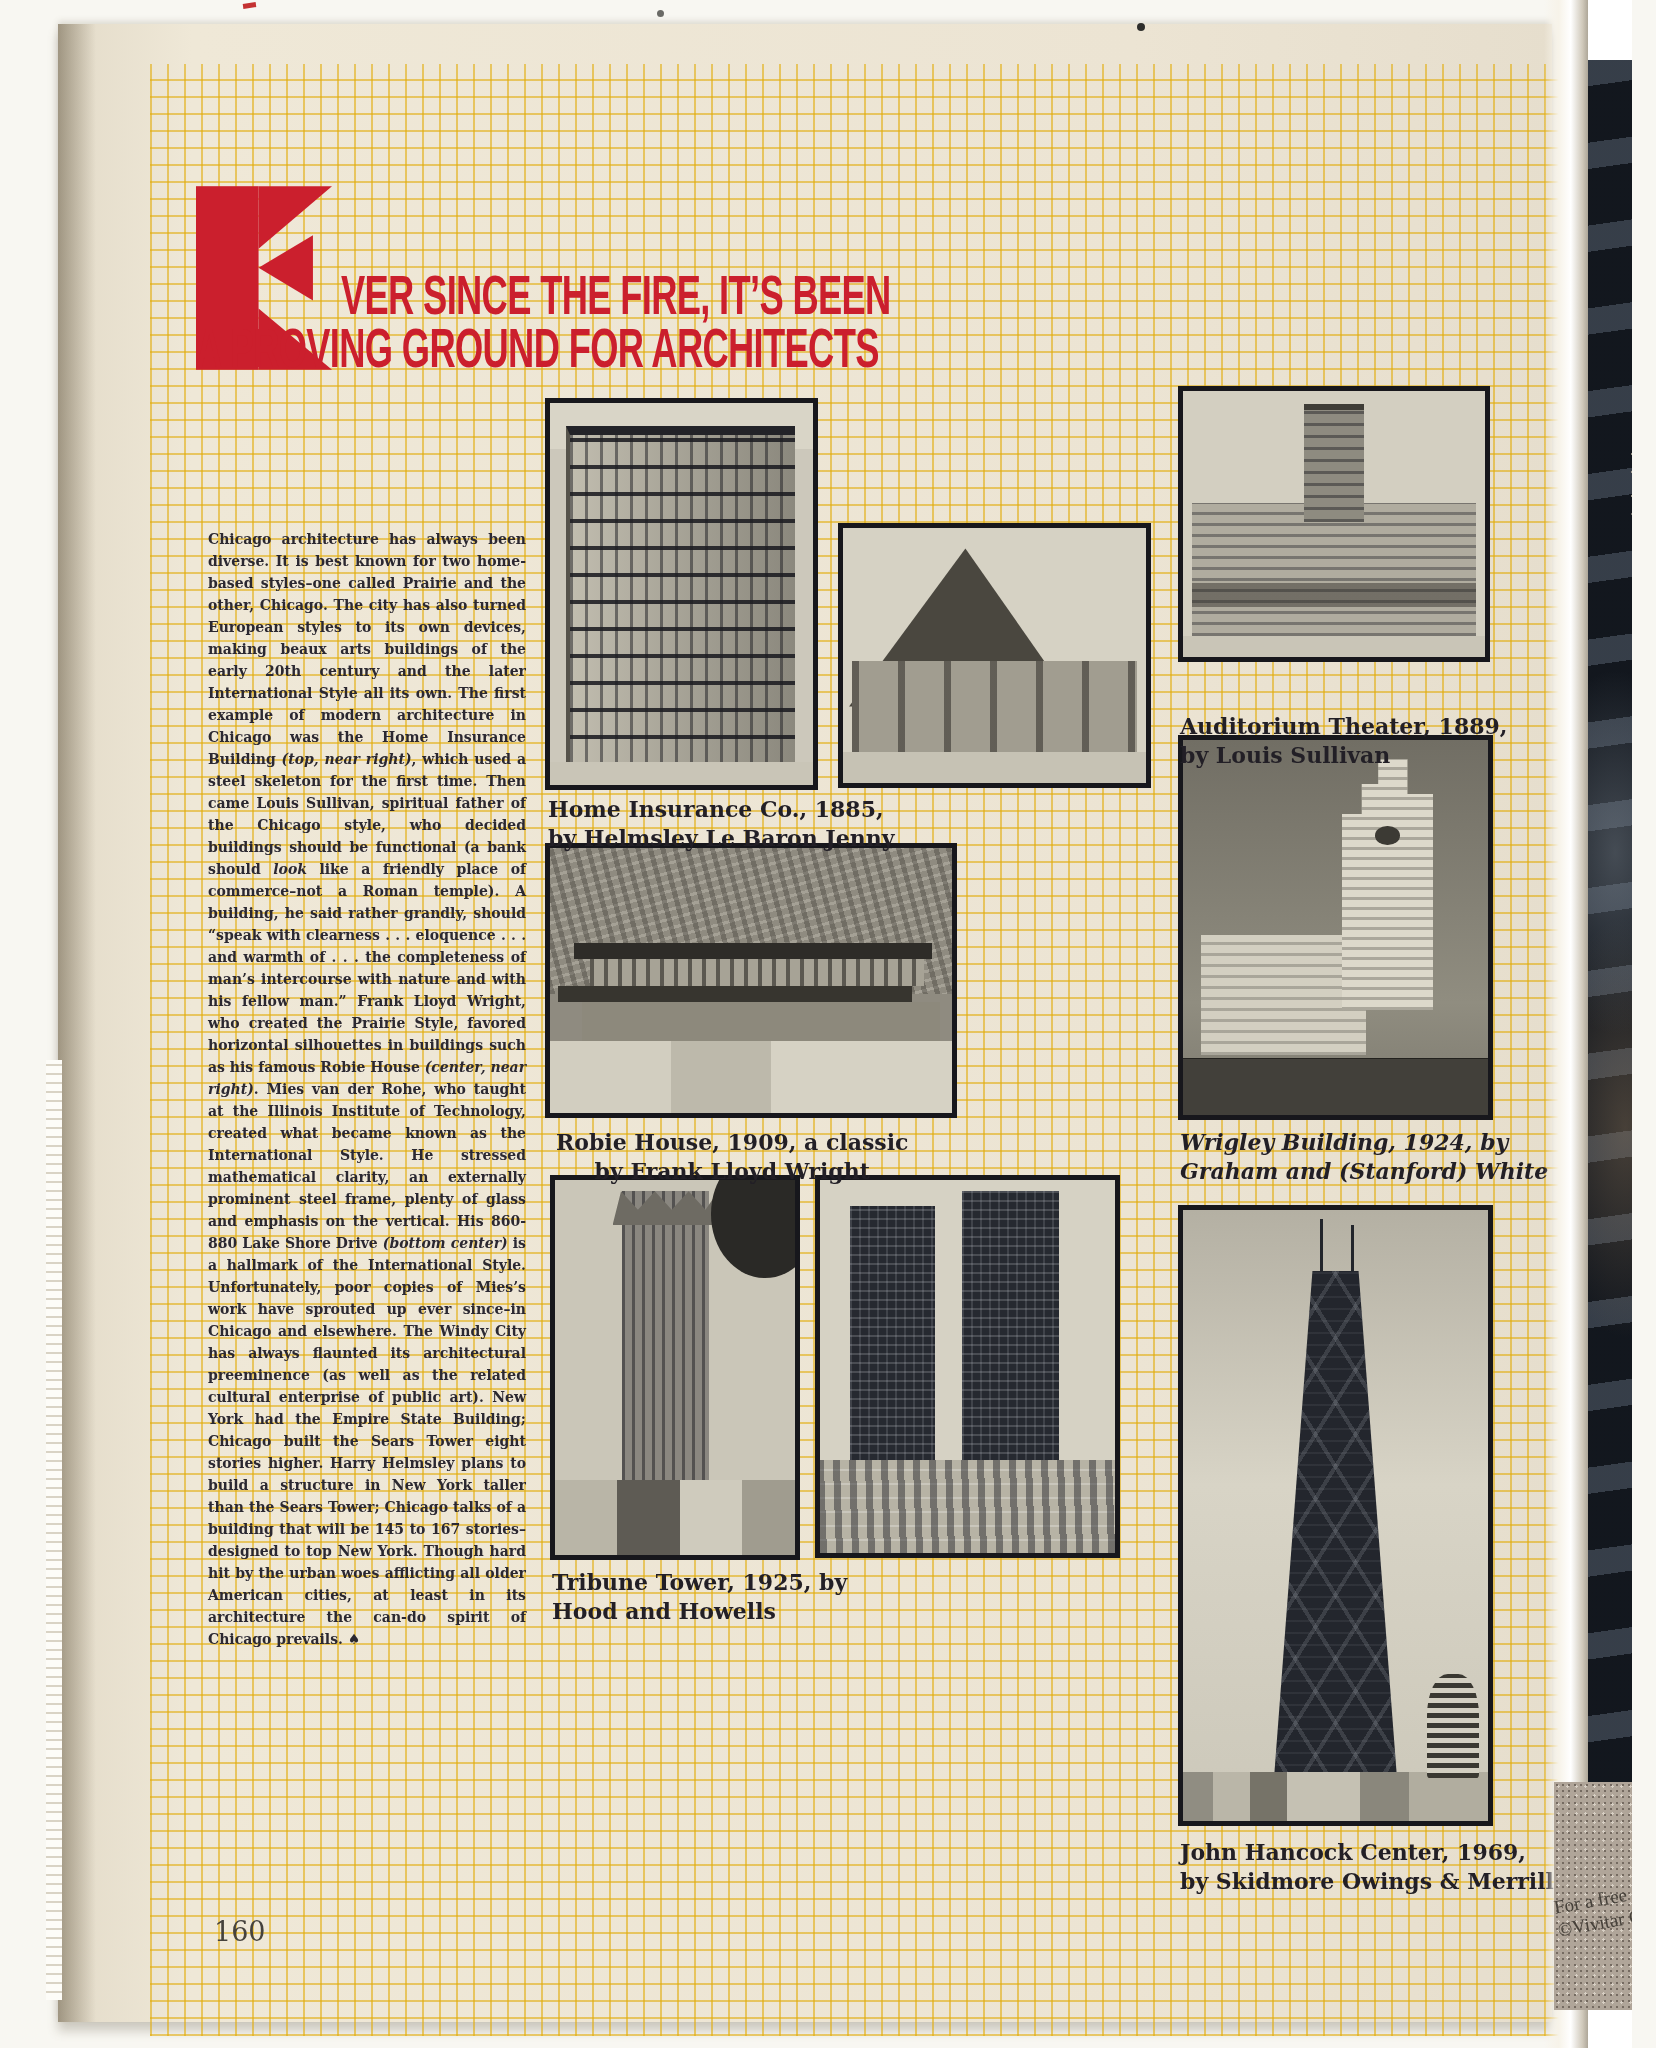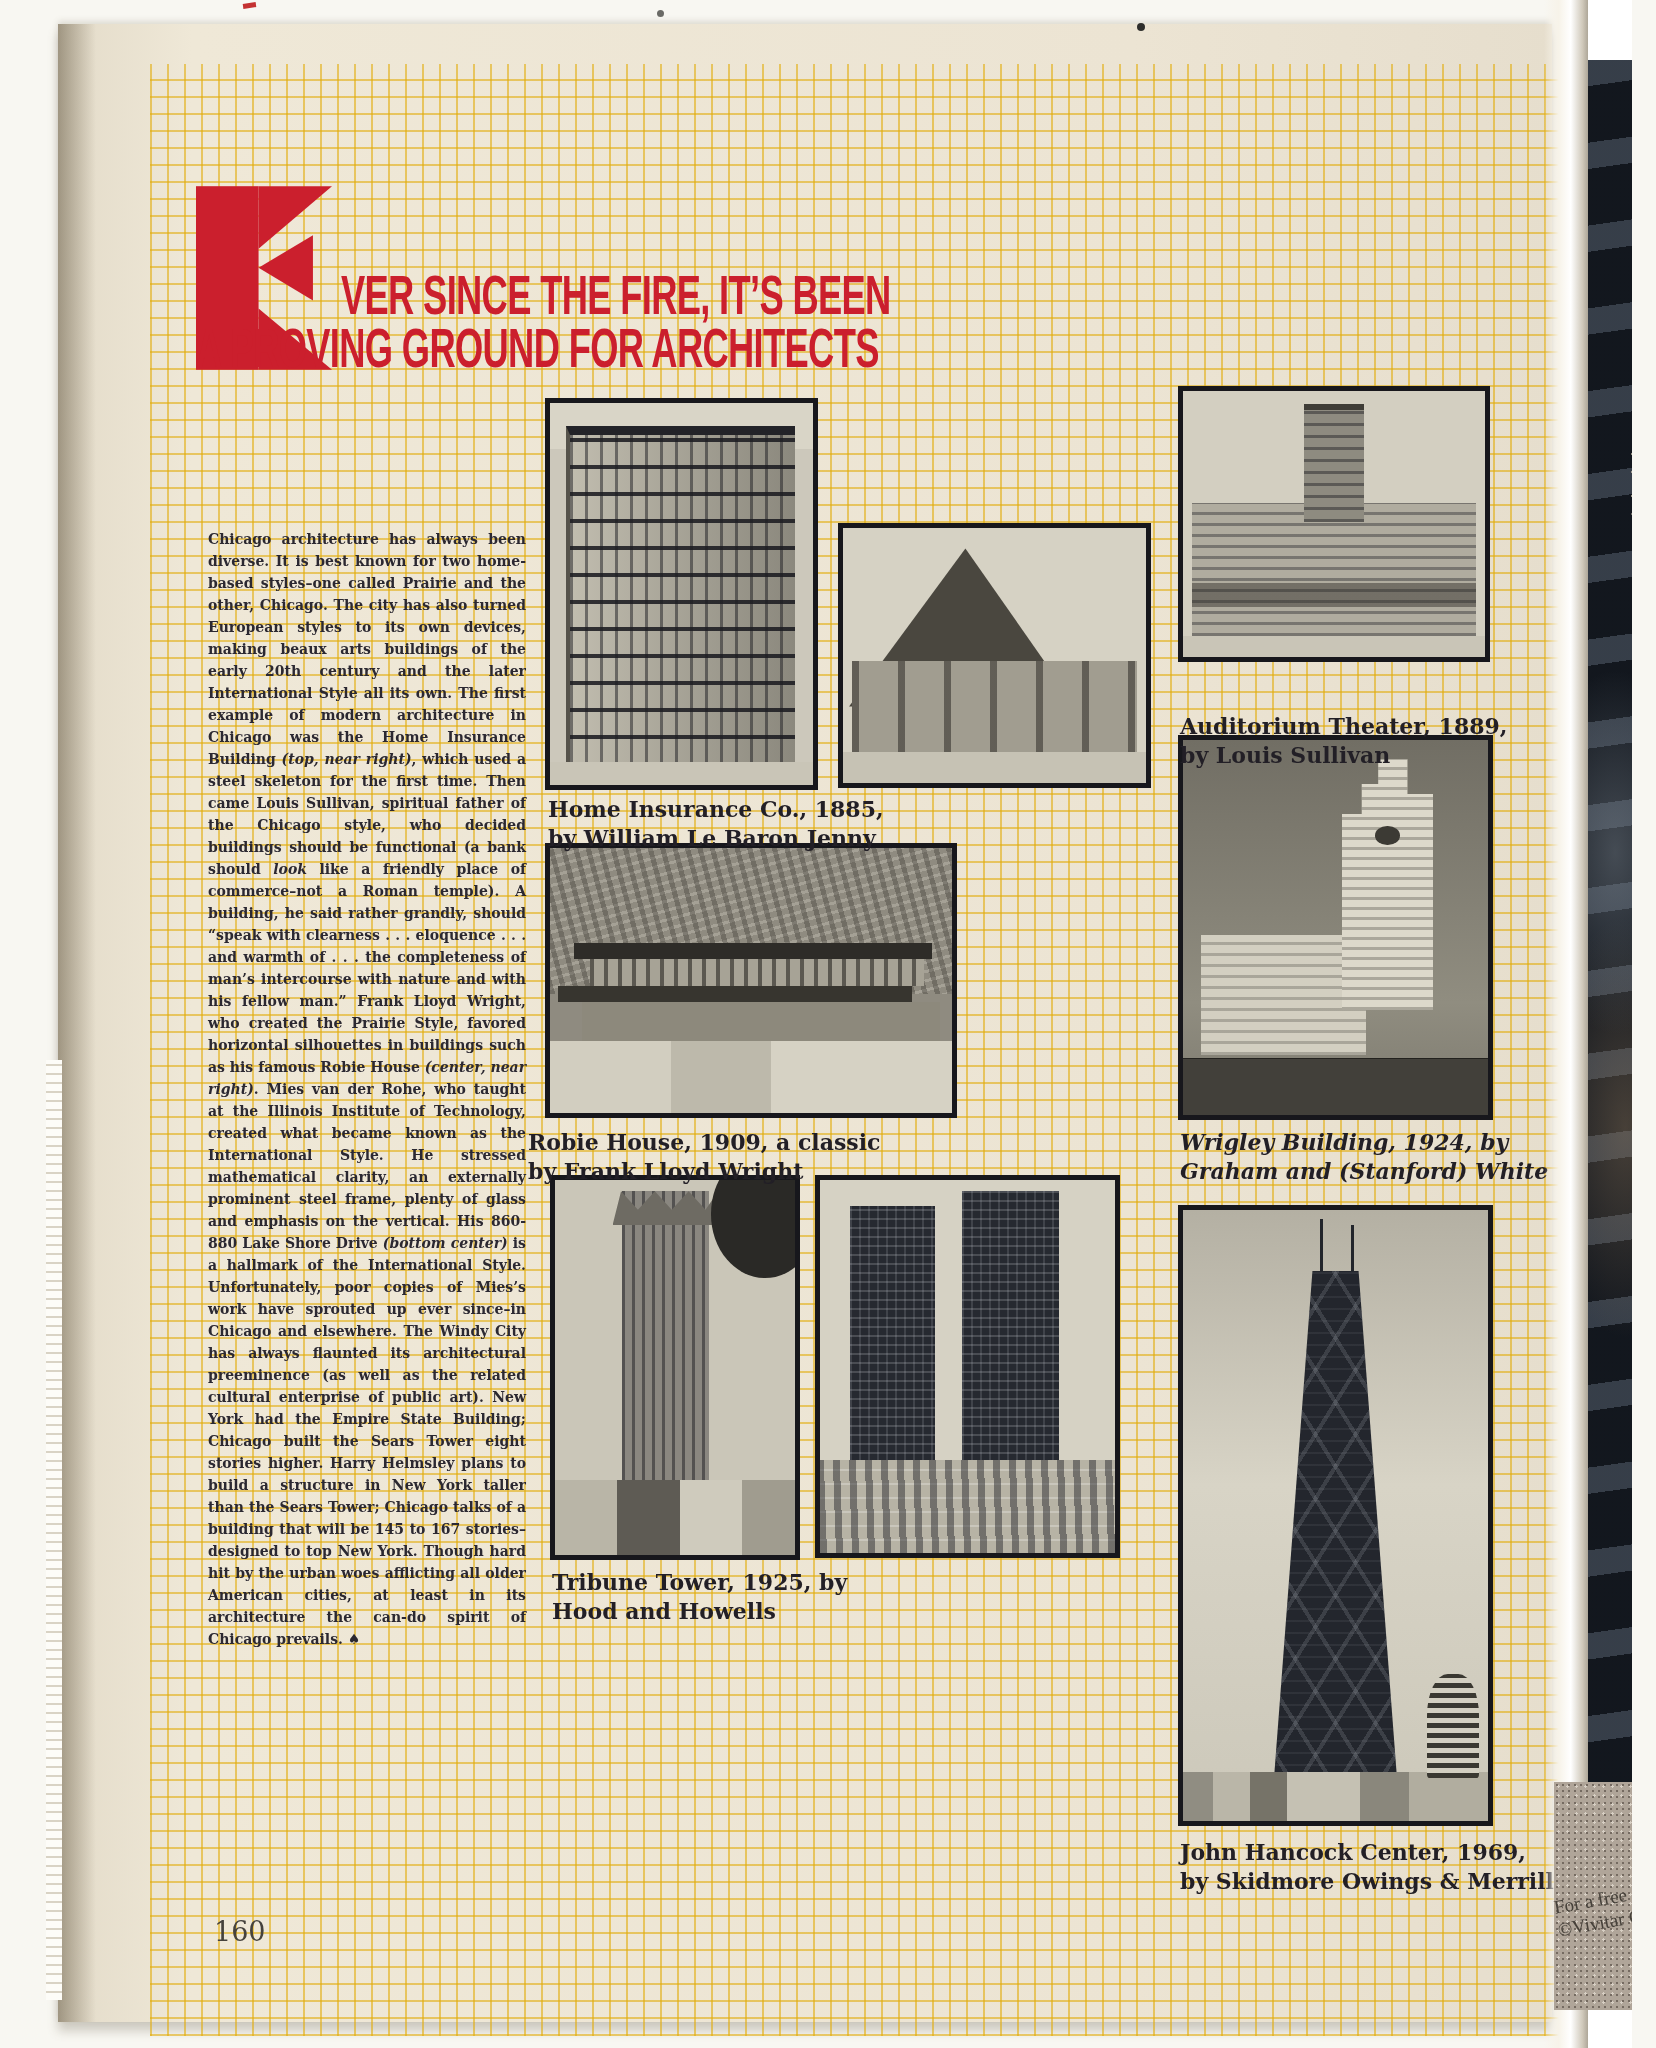--- a/index.html
+++ b/index.html
@@ -229,27 +229,27 @@
   <div class="photo p8">
     <div class="ant8a"></div>
     <div class="ant8b"></div>
     <div class="tower8"></div>
     <div class="city8"></div>
     <div class="spiral8"></div>
   </div>
 
   <div class="abs cap" style="left:548px;top:795px;">
     <div>Home Insurance Co., 1885,</div>
-    <div>by William Le Baron Jenny</div>
+    <div>by Helmsley Le Baron Jenny</div>
   </div>
   <div class="abs cap" style="left:1180px;top:672px;margin-top:40px;">
     <div>Auditorium Theater, 1889,</div>
     <div>by Louis Sullivan</div>
   </div>
-  <div class="abs cap" style="left:528px;top:1128px;">
+  <div class="abs cap" style="left:556px;top:1128px;text-align:center;">
     <div>Robie House, 1909, a classic</div>
     <div>by Frank Lloyd Wright</div>
   </div>
   <div class="abs cap" style="left:1180px;top:1128px;font-style:italic;">
     <div>Wrigley Building, 1924, by</div>
     <div>Graham and (Stanford) White</div>
   </div>
   <div class="abs cap" style="left:552px;top:1568px;">
     <div>Tribune Tower, 1925, by</div>
     <div>Hood and Howells</div>

